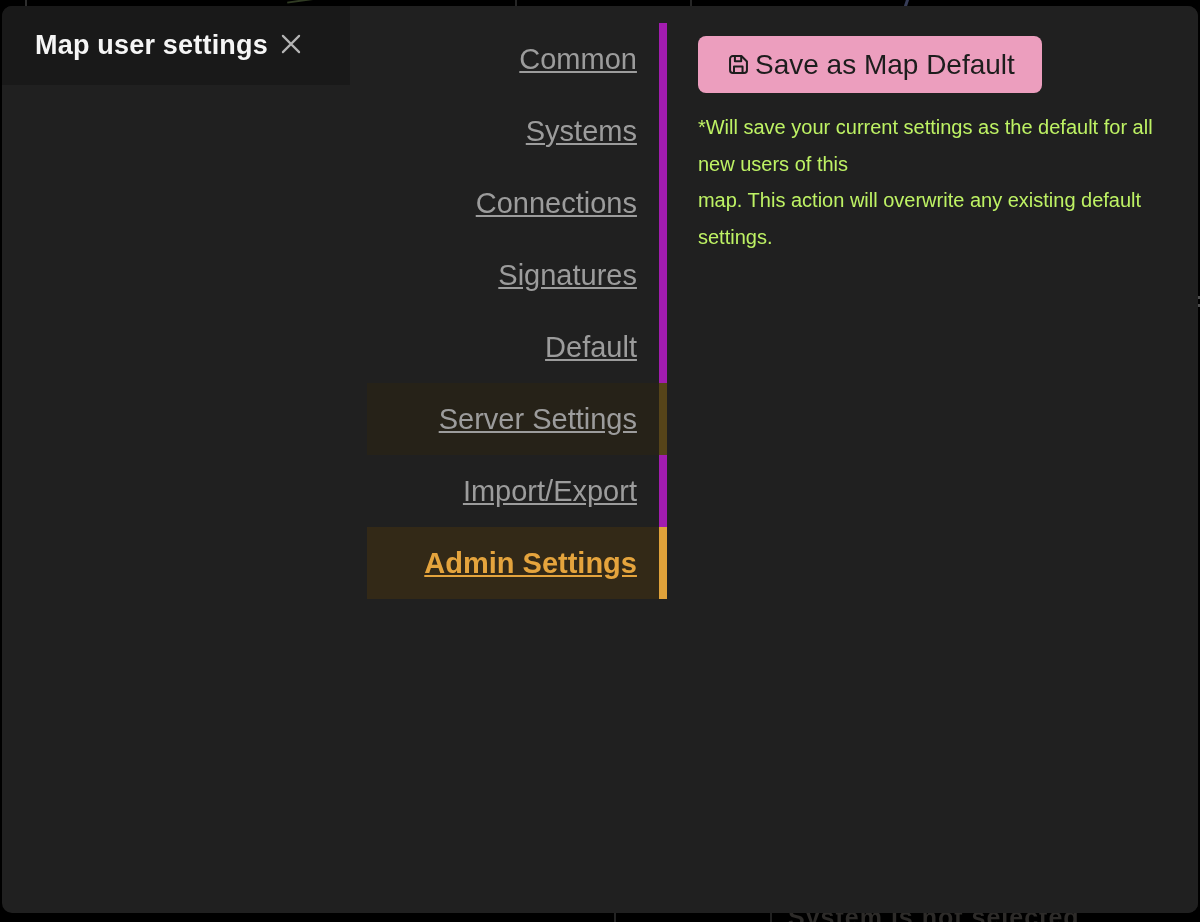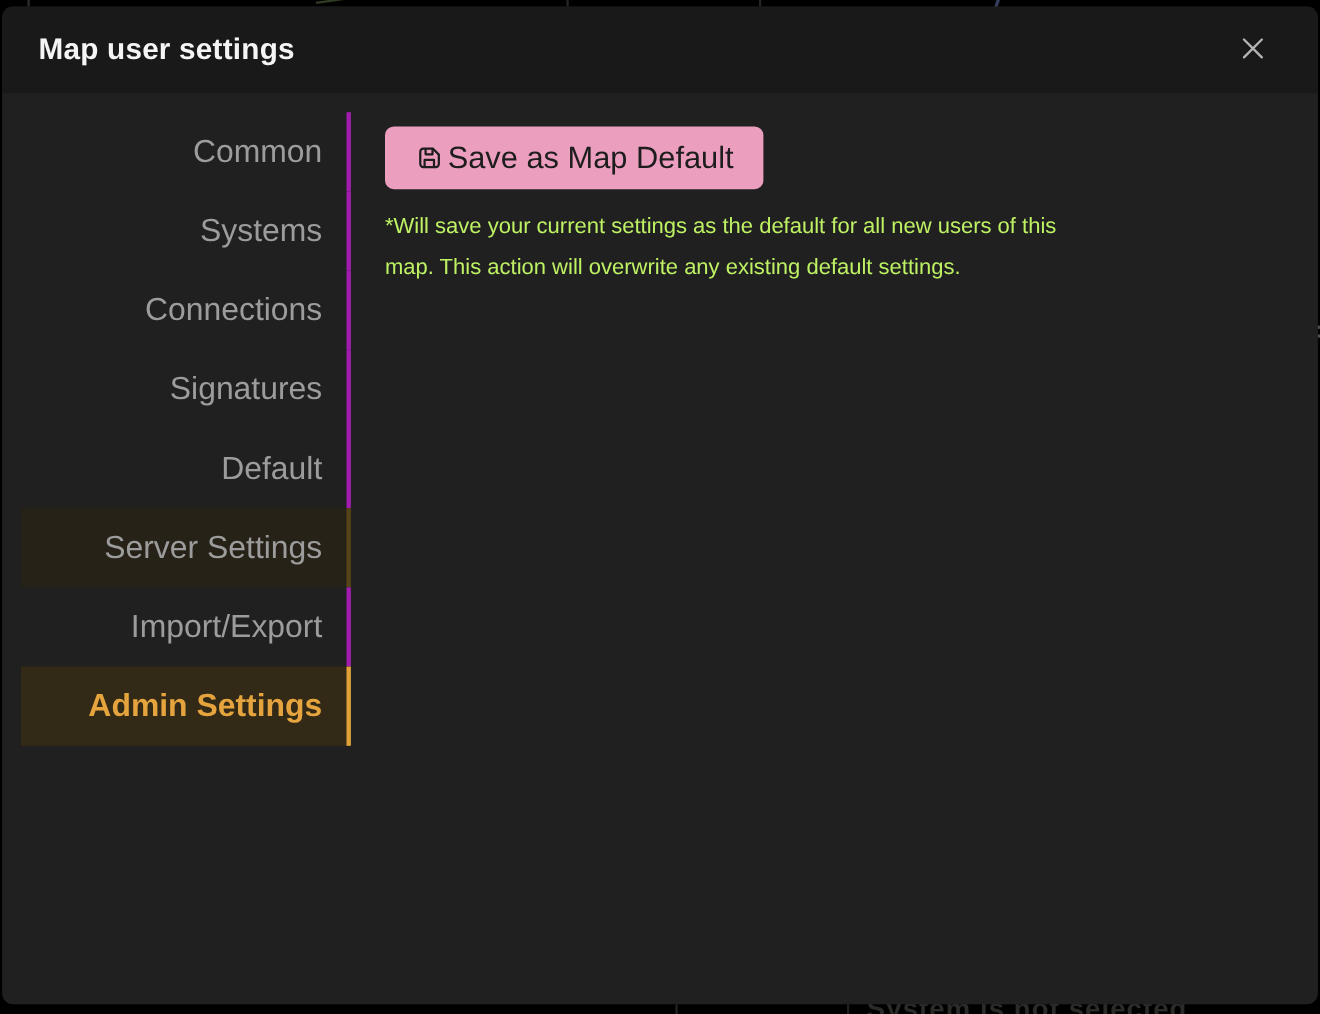--- a/index.html
+++ b/index.html
@@ -45,21 +45,21 @@
   
   .modal {
     position: absolute;
     left: 2px; top: 6px;
     width: 1196px; height: 907px;
     background: #202020;
     border-radius: 10px;
     overflow: hidden;
     z-index: 2;
     display: flex;
-    flex-direction: column;
+    flex-direction: row;
   }
   .modal-header {
     height: 79px;
     flex: none;
     background: #191919;
     display: flex;
     align-items: center;
     padding: 0 36px 0 33px;
   }
   .modal-title {
@@ -87,25 +87,26 @@
     flex: none;
     padding-top: 17px;
   }
   .nav { margin-left: 17px; }
   .nav-item {
     height: 72px;
     display: flex;
     align-items: center;
     justify-content: flex-end;
     padding-right: 22px;
-    border-right: 4px solid #a21caf;
+    border-right: 8px solid #a21caf;
     font-size: 29px;
     color: #9c9c9c;
     cursor: pointer;
     white-space: nowrap;
+    text-decoration: underline;
   }
   .nav-item.highlighted {
     background: #262218;
     border-right-color: #564419;
   }
   .nav-item.active {
     background: #332917;
     border-right-color: #e0a23a;
     color: #e5a43d;
     font-weight: bold;

